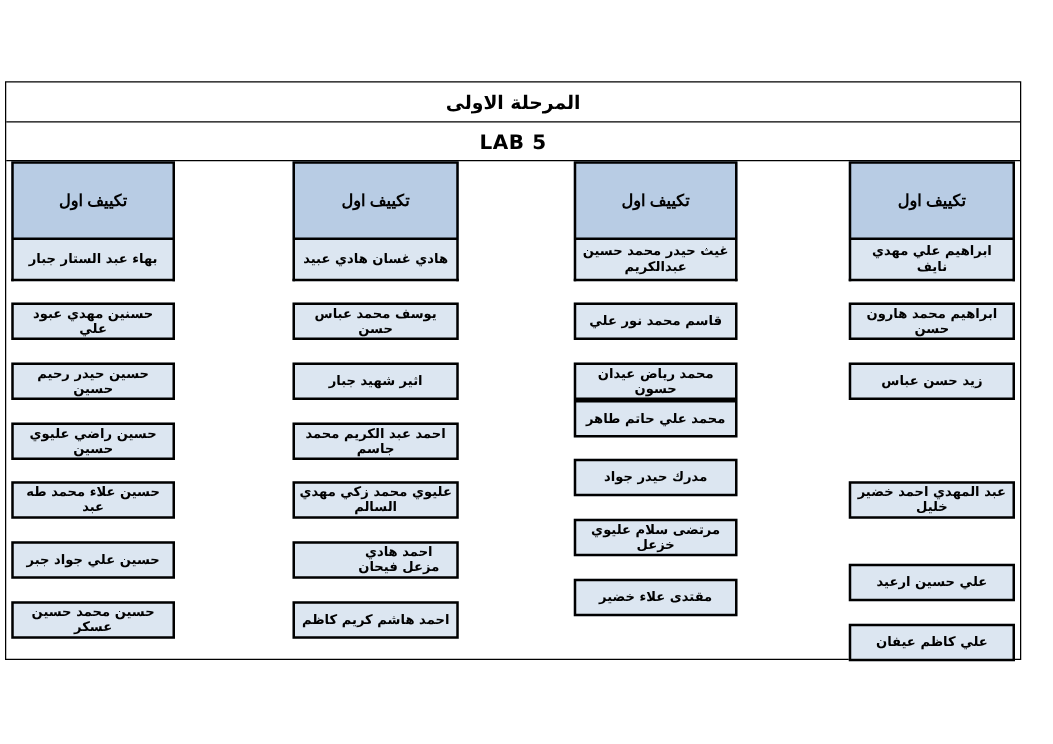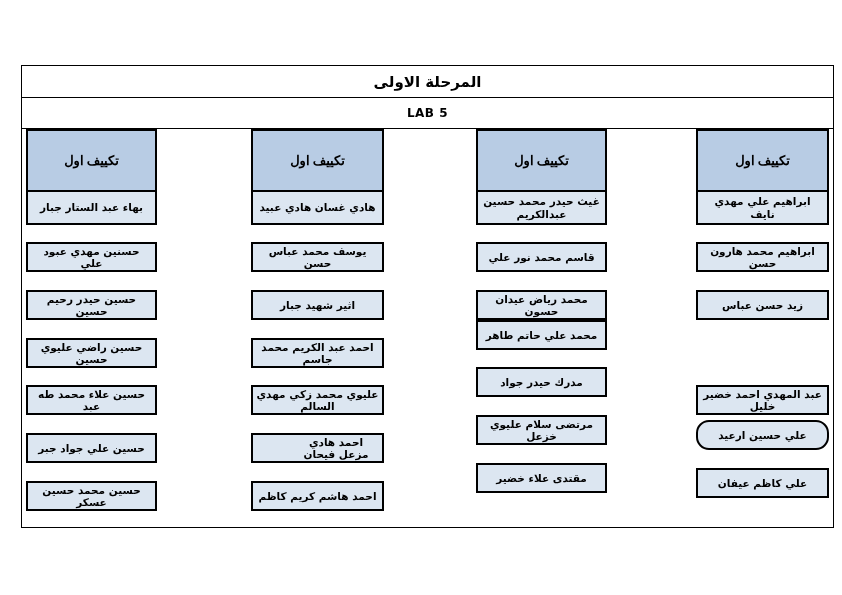--- a/index.html
+++ b/index.html
@@ -1,32 +1,32 @@
 <!DOCTYPE html>
 <html style="--header-bg: #b8cce4; --cell-bg: #dce6f1;"><head>
 <meta charset="utf-8">
 <style>
   html,body{margin:0;padding:0;background:#ffffff;}
   .canvas{
     position:relative;width:842px;height:595px;background:#ffffff;
     font-family:"DejaVu Sans",sans-serif;color:#000;overflow:hidden;
   }
   .sheet{
-    position:absolute;left:21px;top:65px;width:813px;height:463px;
+    position:absolute;left:4px;top:65px;width:813px;height:463px;
     border:1.5px solid #000;box-sizing:border-box;background:#fff;
   }
   .title-row{
     height:32px;border-bottom:1.5px solid #000;box-sizing:border-box;
     display:flex;align-items:center;justify-content:center;
     font-weight:bold;font-size:15px;
   }
   .lab-row{
     height:31px;border-bottom:1.5px solid #000;box-sizing:border-box;
     display:flex;align-items:center;justify-content:center;
-    font-weight:bold;font-size:12px;letter-spacing:0.5px;
+    font-weight:bold;font-size:16px;letter-spacing:0.5px;
   }
   .groups{position:relative;width:100%;height:397px;}
   .col{position:absolute;top:0;}
   .hdr{
     height:63px;background:var(--header-bg,#b8cce4);
     border:2px solid #000;box-sizing:border-box;
     display:flex;align-items:center;justify-content:center;
     font-weight:bold;font-size:13px;font-family:Liberation Serif, serif;
   }
   .box{
@@ -77,18 +77,18 @@
           <div class="box" dir="rtl" style="margin-top: 18px;">مرتضى سلام عليوي خزعل</div>
           <div class="box" dir="rtl" style="margin-top: 18px;">مقتدى علاء خضير</div>
         </div>
         <div class="col" style="left: 674px; width: 133px;">
           <div class="hdr" dir="rtl">تكييف اول</div>
           <div class="box first" dir="rtl">ابراهيم علي مهدي نايف</div>
           <div class="box" dir="rtl" style="margin-top: 17px;">ابراهيم محمد هارون حسن</div>
           <div class="box" dir="rtl" style="margin-top: 18px;">زيد حسن عباس</div>
           <div class="box spacer" dir="rtl" style="margin-top: 18px;"></div>
           <div class="box" dir="rtl" style="margin-top: 17px;">عبد المهدي احمد خضير خليل</div>
-          <div class="box" dir="rtl" style="margin-top: 5px; border-radius: 13px;">علي حسين ارعيد</div>
+          <div class="box" dir="rtl" style="margin-top: 36px;">علي حسين ارعيد</div>
           <div class="box" dir="rtl" style="margin-top: 18px;">علي كاظم عيفان</div>
         </div>
       </div>
   </div>
 </div>
 
 </body></html>

